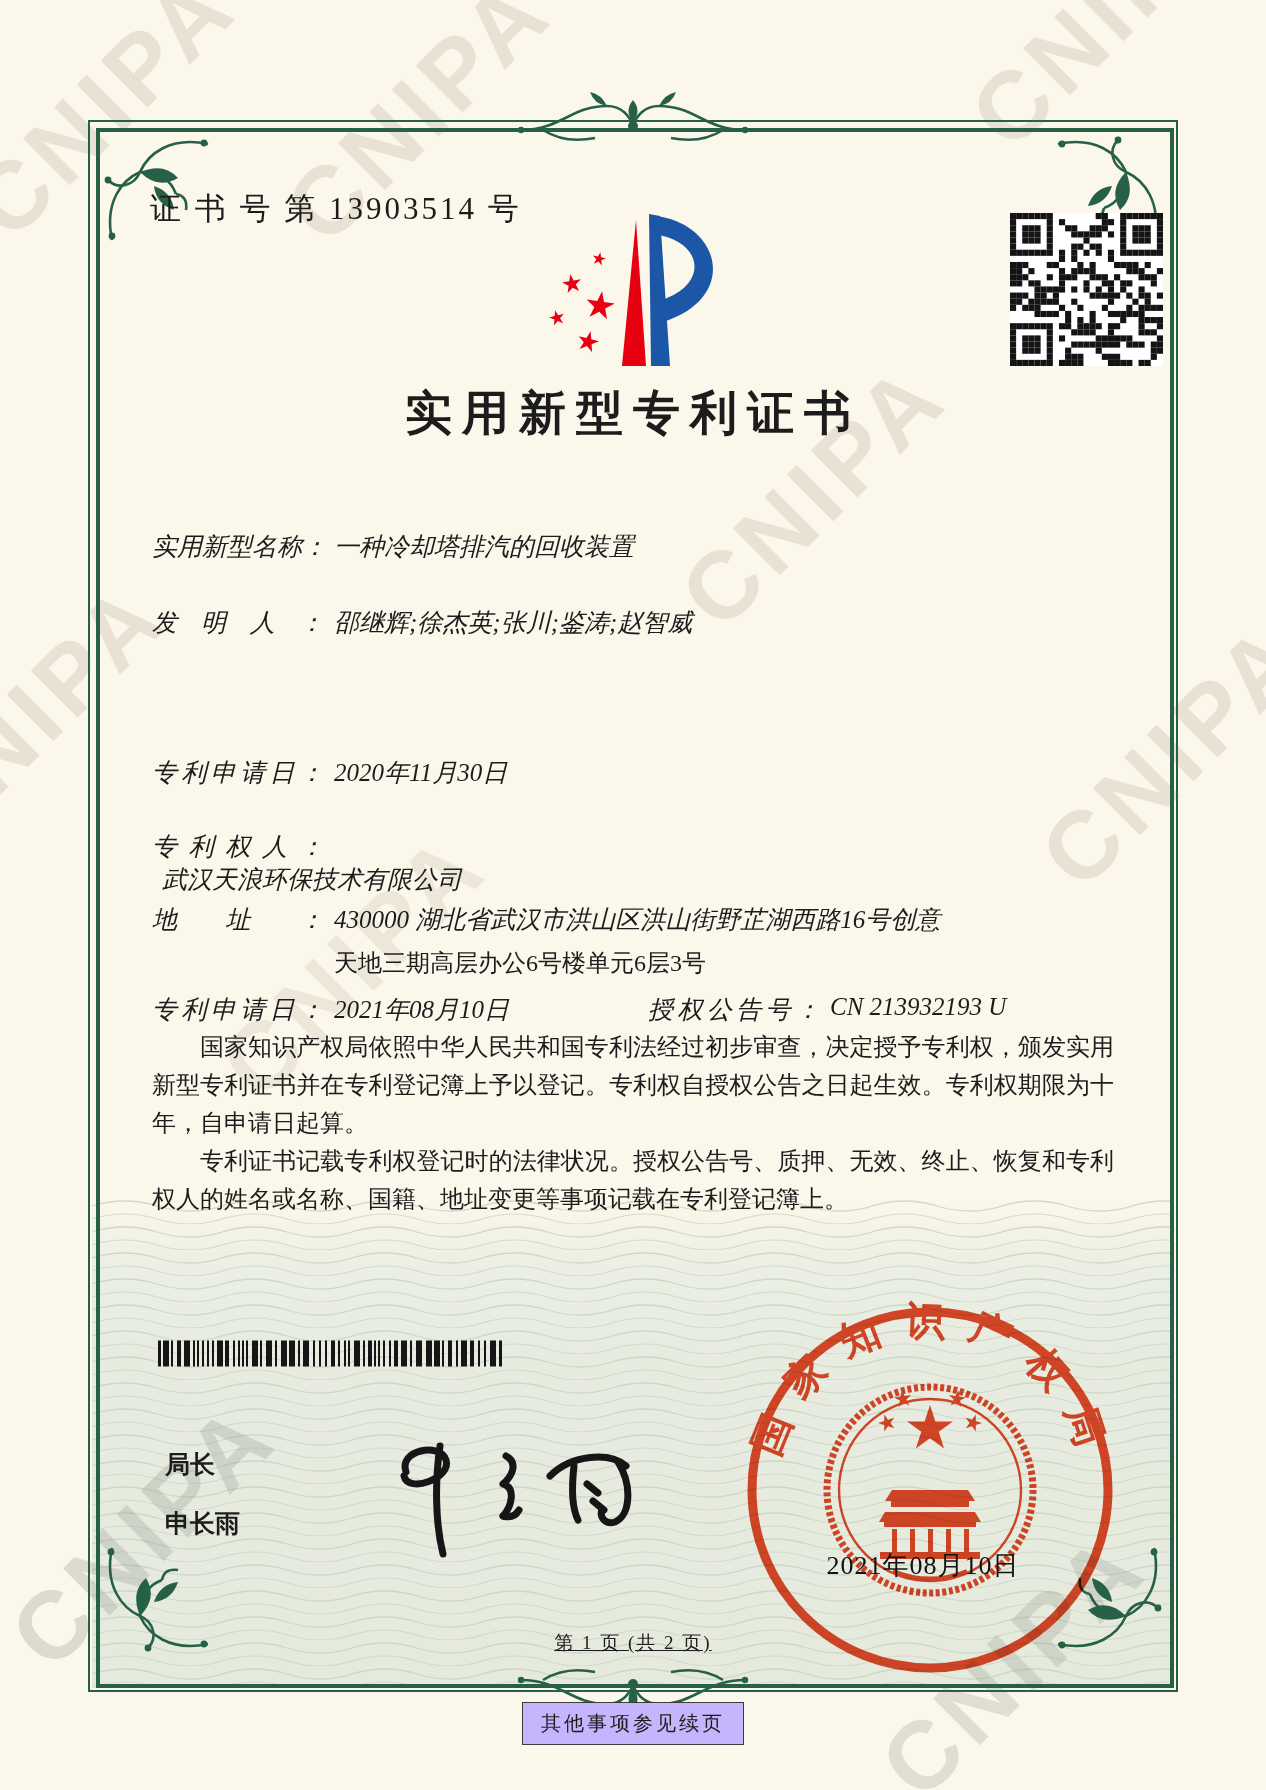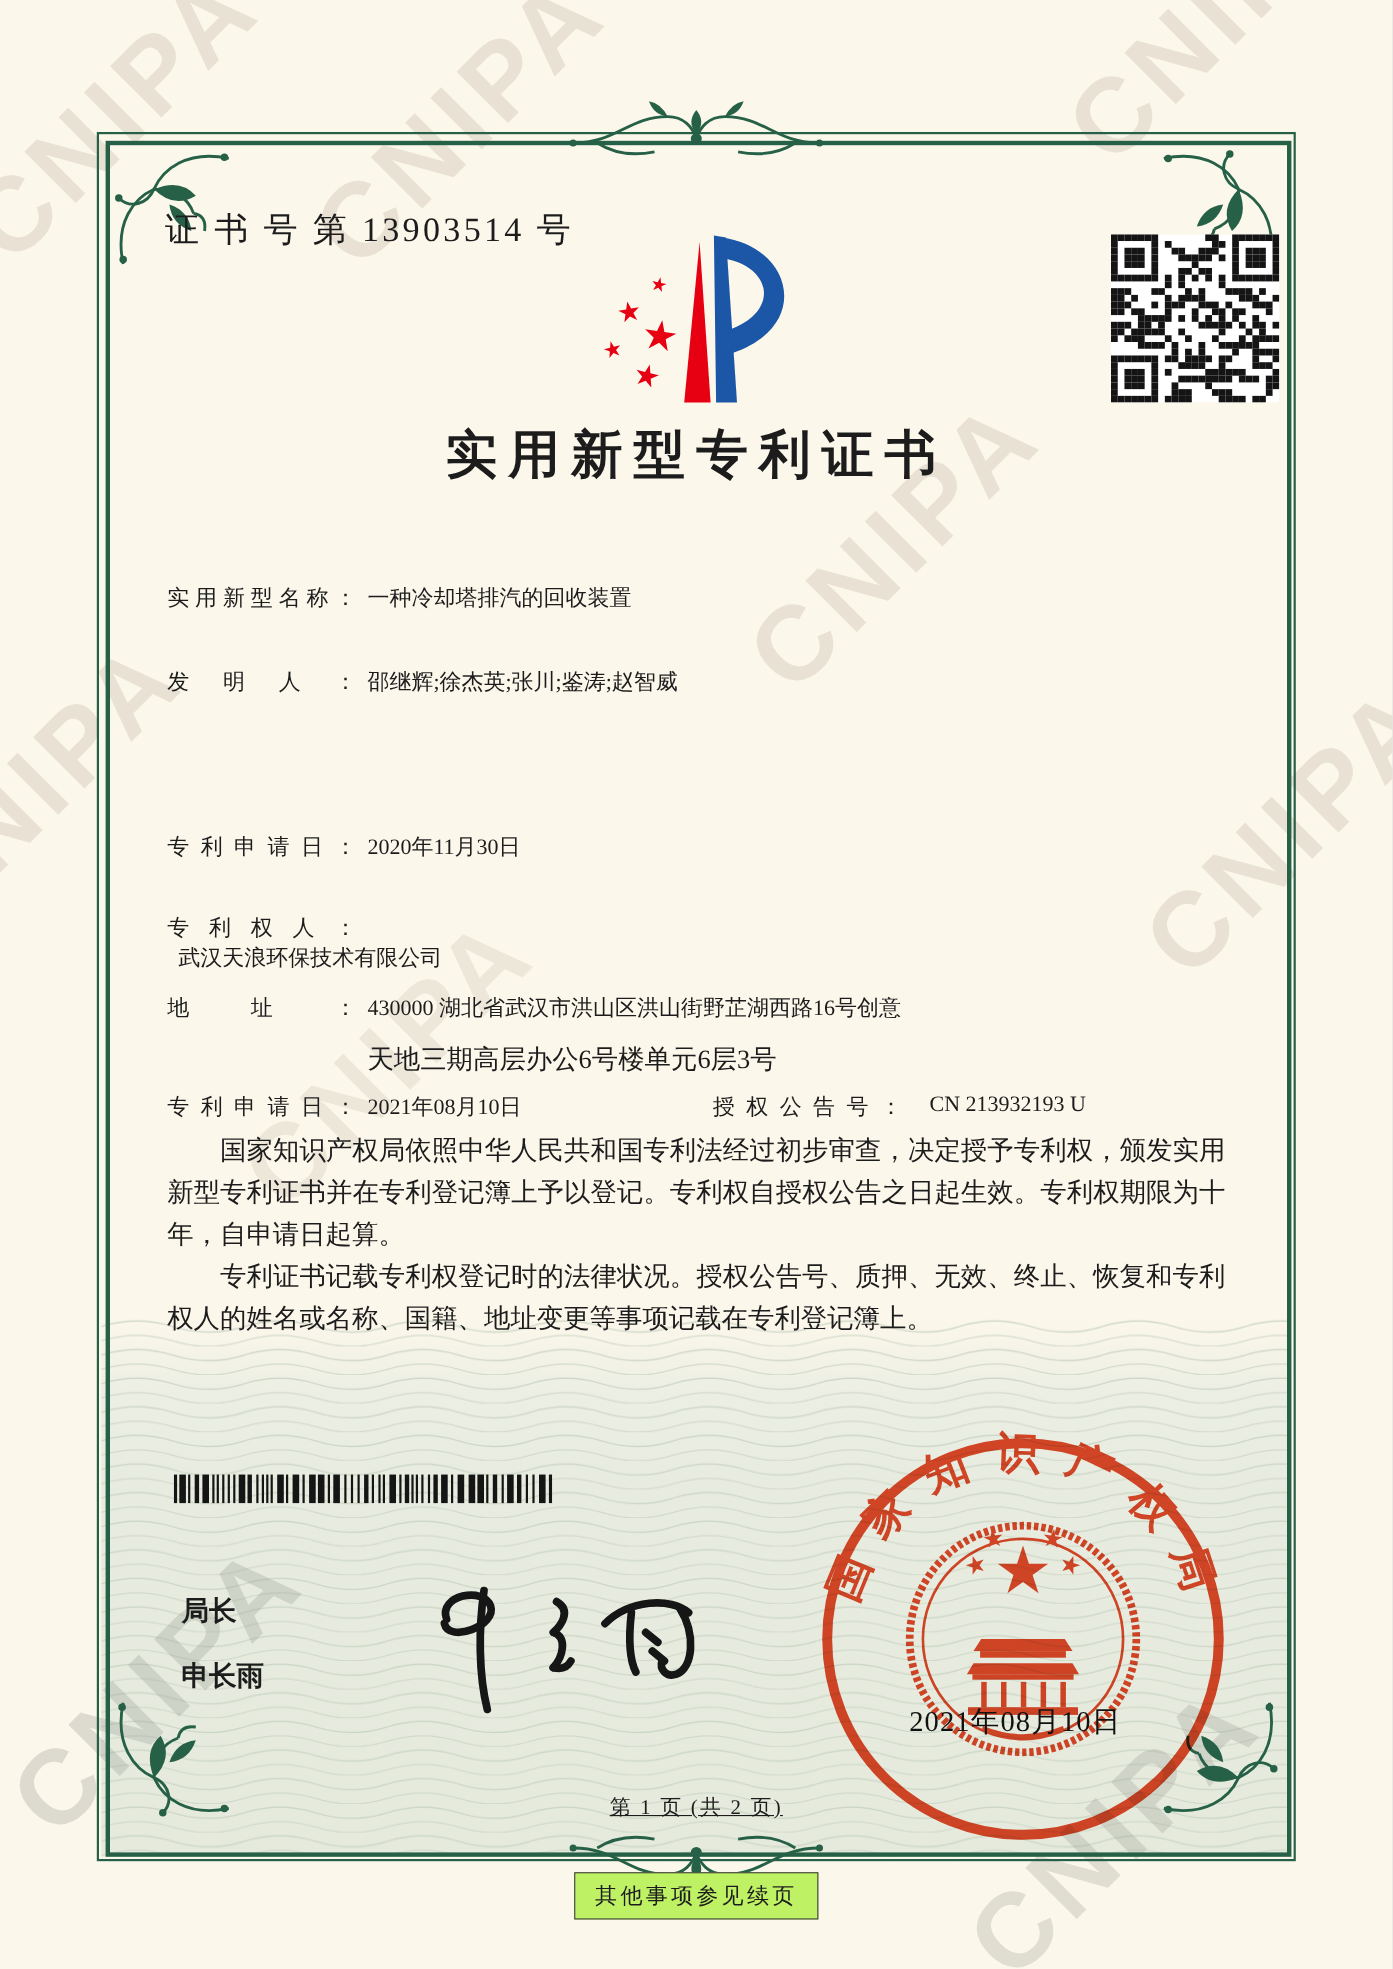--- a/index.html
+++ b/index.html
@@ -37,52 +37,52 @@
   .orn-bl{left:100px; top:1546px; transform:rotate(270deg);}
   .orn-ct{left:513px; top:90px;}
   .orn-cb{left:513px; top:1650px; transform:scaleY(-1);}
   
   .cert-no{position:absolute; left:150px; top:188px; font-size:31px; letter-spacing:3px; z-index:5;}
   .logo{position:absolute; left:542px; top:184px; z-index:5;}
   .qr{position:absolute; left:1010px; top:213px; z-index:5;}
   .title{position:absolute; left:0; top:382px; width:100%; text-align:center;
     font-size:47px; font-weight:700; letter-spacing:10px; z-index:5;}
   
-  .row{position:absolute; display:flex; font-size:20px; z-index:5; white-space:nowrap;}
+  .row{position:absolute; display:flex; font-size:25px; z-index:5; white-space:nowrap;font-style:italic;}
   .row .lbl{width:172px; flex:none; text-align:justify; text-align-last:justify;}
   .row .val{margin-left:10px; flex:none;}
   .r1{left:152px; top:530px;}
   .r2{left:152px; top:606px;}
   .r3{left:152px; top:682px;}
   .r4{left:152px; top:756px;}
   .r5{left:152px; top:830px;flex-direction:column;}
   .r6{left:152px; top:903px;}
   .r6b{position:absolute; left:334px; top:947px; font-size:24px; z-index:5;}
   .r7a{left:152px; top:993px;}
-  .r7b{left:648px; top:993px;gap:15px;}
+  .r7b{left:648px; top:993px;}
   
   .body-text{position:absolute; left:152px; top:1028px; width:962px; z-index:5;
     font-size:24px; line-height:38px; text-align:justify;}
   .body-text p{margin:0; text-indent:2em;}
   
   .guilloche{position:absolute; left:92px; top:1198px; width:1082px; height:490px; z-index:1;
     background:linear-gradient(180deg, rgba(233,237,226,0) 0px, rgba(233,237,226,0.85) 70px, #e8ece0 150px, #e5eadd 100%);}
   .guilloche svg{position:absolute; left:0; top:0;}
   .barcode{position:absolute; left:158px; top:1340px; z-index:5;}
   .sig-labels{position:absolute; left:165px; top:1448px; z-index:5;
     font-family:"Liberation Sans","DejaVu Sans",sans-serif; font-weight:600; font-size:25px;}
   .sig-labels div{margin-bottom:26px;}
   .signature{position:absolute; left:378px; top:1422px; z-index:5;}
   .seal{position:absolute; left:735px; top:1295px; z-index:6; mix-blend-mode:multiply; opacity:0.92;}
   .seal-date{position:absolute; left:758px; top:1548px; width:330px; text-align:center;
     font-size:26px; letter-spacing:1px; color:#111; z-index:7;}
   .footer-page{position:absolute; left:0; top:1630px; width:100%; text-align:center;
     font-size:19px; letter-spacing:2px; z-index:5;text-decoration:underline;}
   .cont-note{position:absolute; left:50%; top:1702px; transform:translateX(-50%);
-    border:1px solid #3c3c3c; background:#bef264; padding:7px 18px;
+    border:1px solid #3c3c3c; background:#c4b5fd; padding:7px 18px;
     font-size:20px; letter-spacing:3px; z-index:5;}
 </style>
 </head>
 <body>
 
 <svg width="0" height="0" style="position:absolute">
   <defs>
     <path id="star" d="M0,-1 L0.2245,-0.309 0.951,-0.309 0.3633,0.118 0.5878,0.809 0,0.382 -0.5878,0.809 -0.3633,0.118 -0.951,-0.309 -0.2245,-0.309 Z"></path>
   </defs>
 </svg>

